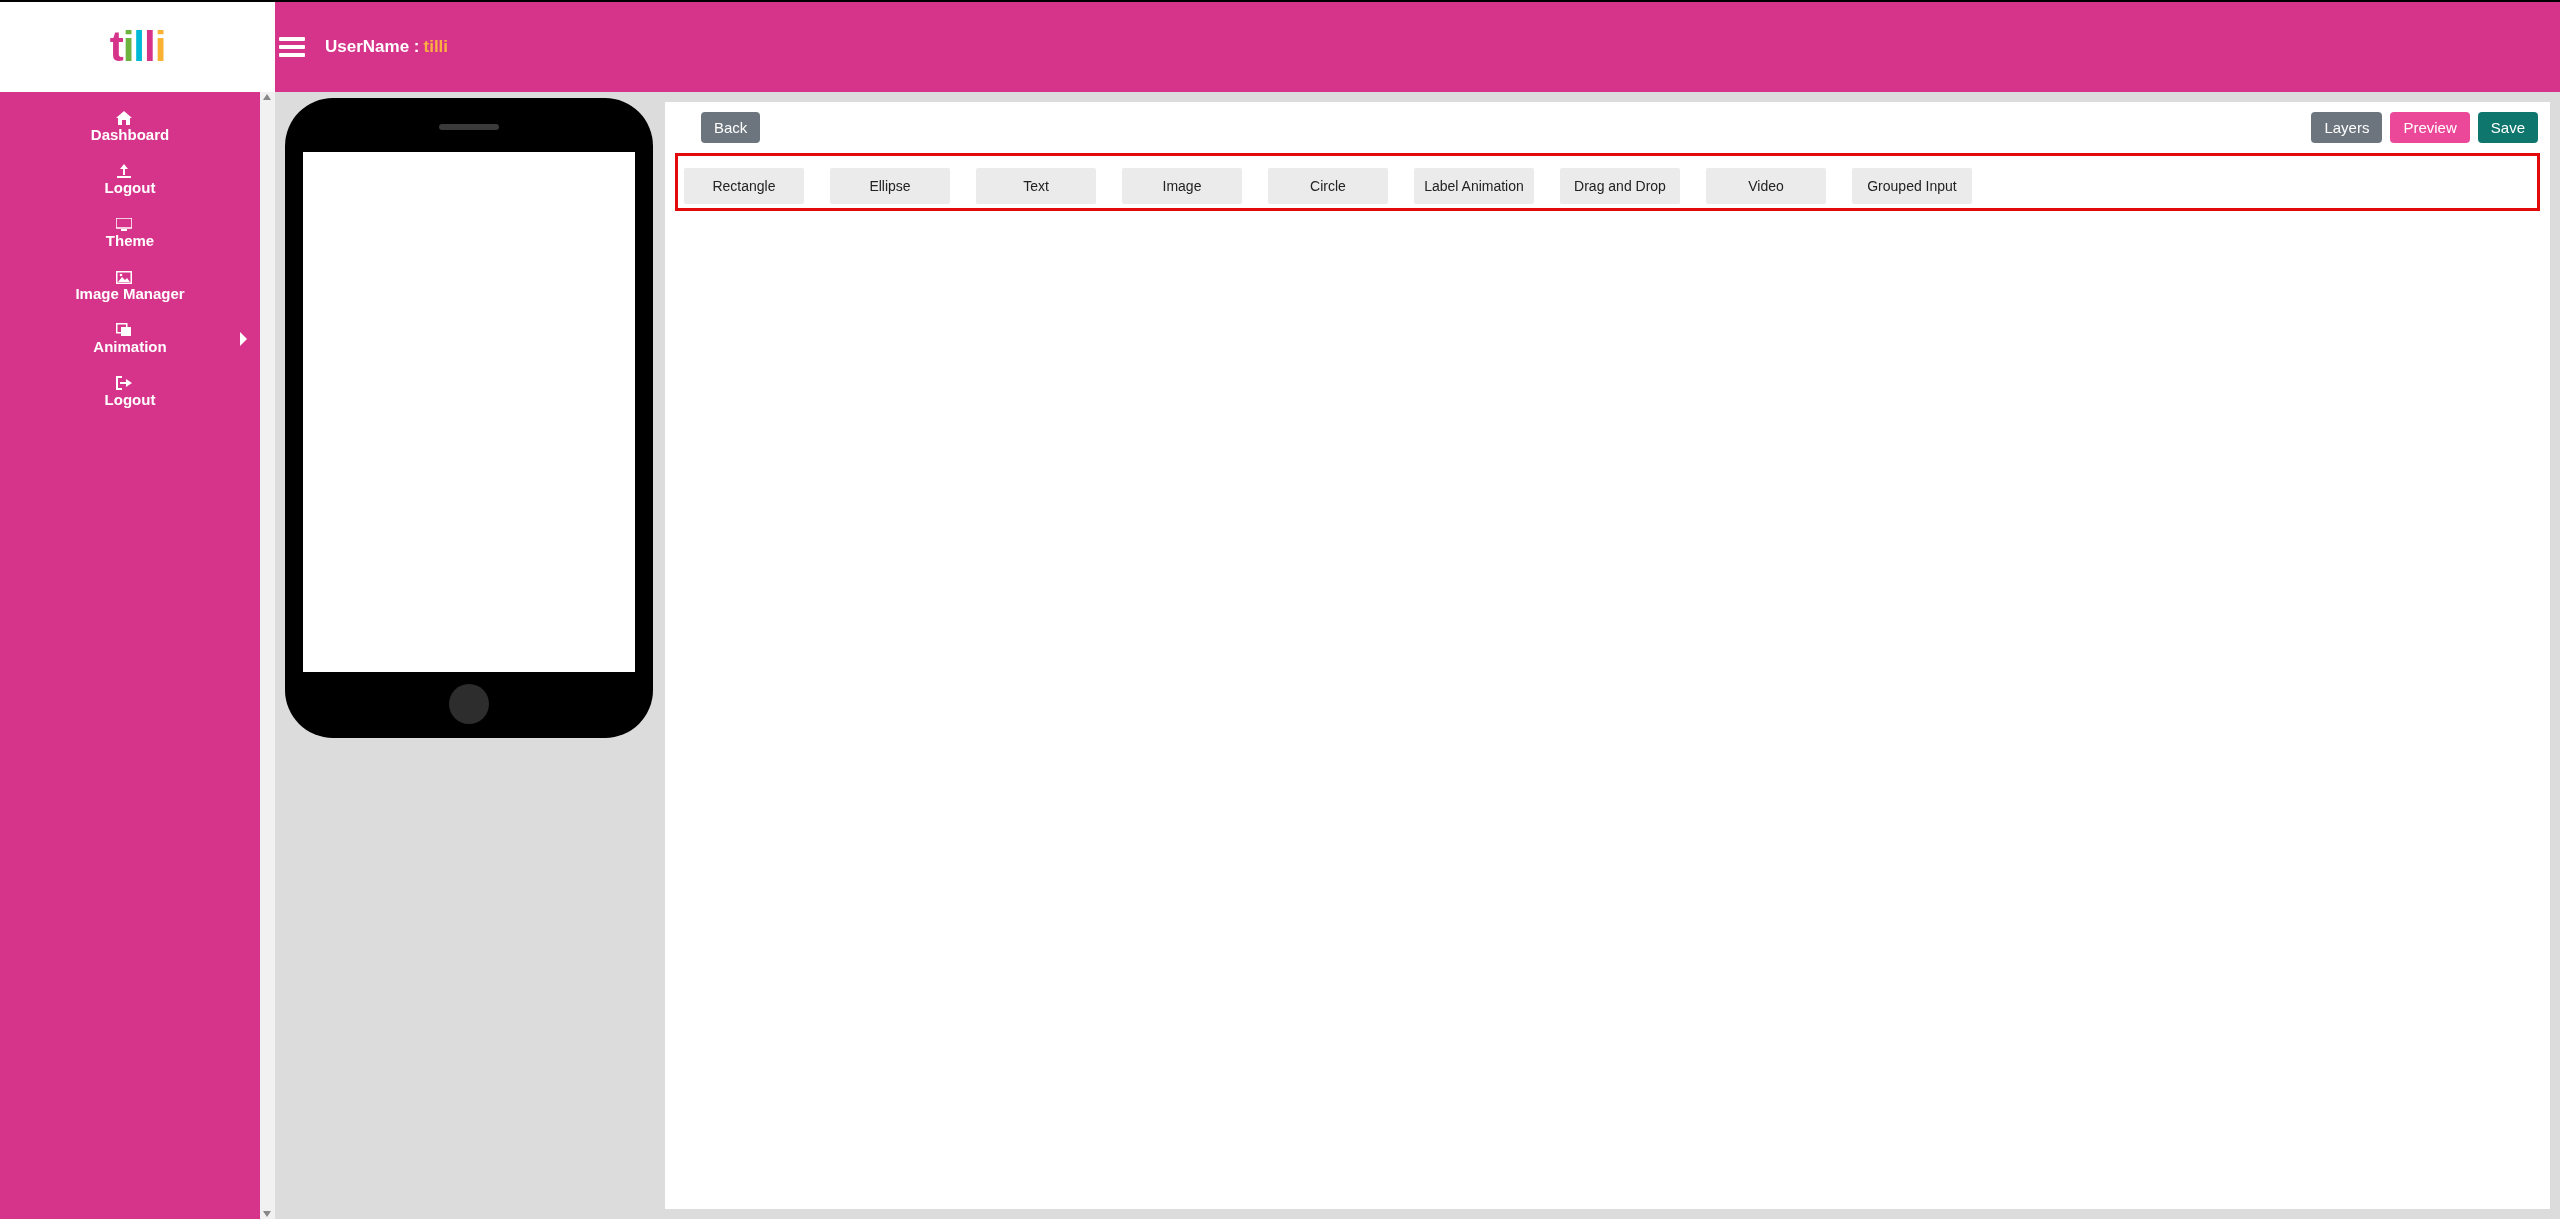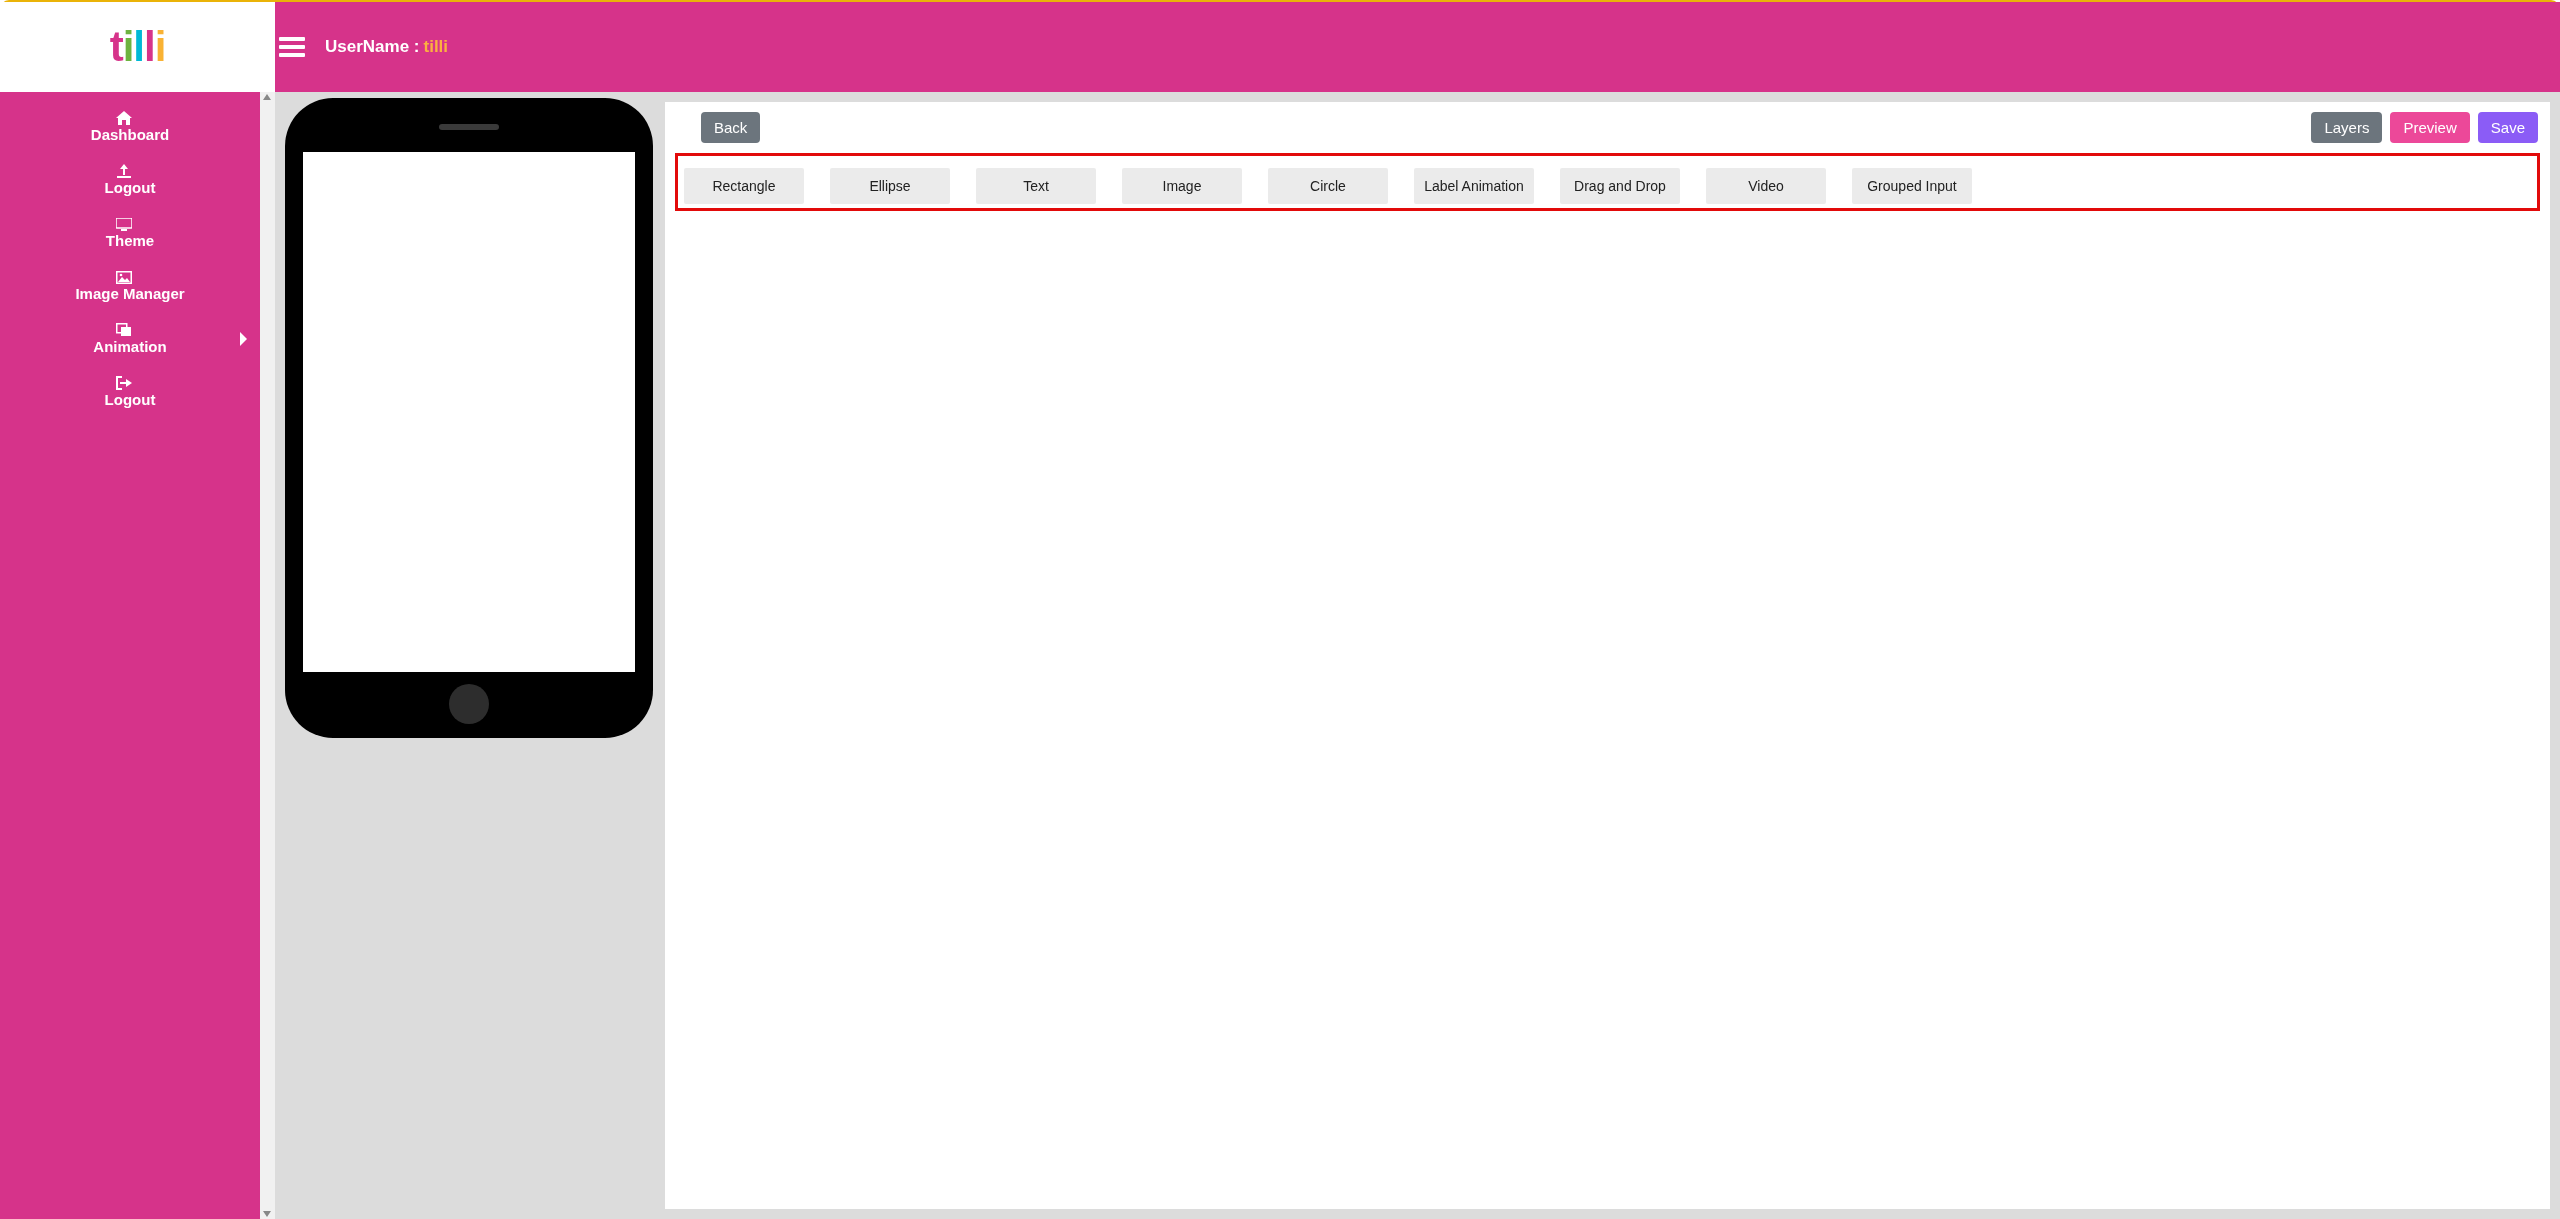--- a/index.html
+++ b/index.html
@@ -6,22 +6,21 @@
   html, body { width: 100%; height: 100%; font-family: Arial, Helvetica, sans-serif; }
   body { display: flex; flex-direction: column; background: #fff; }
 
   
   .layout {
     display: grid;
     grid-template-columns: 275px 1fr;
     grid-template-rows: 90px 1fr;
     width: 100%;
     height: 100vh;
-    border-top: 2px solid #eab308;
-    border-radius: 9px;
+    border-top: 2px solid #000000;
   }
   .logo-area {
     grid-column: 1; grid-row: 1;
     background: #fff;
     display: flex; align-items: center; justify-content: center;
   }
   .logo-text { font-size: 42px; font-weight: 900; letter-spacing: -1px; }
   .logo-t1 { color: #d6338a; }
   .logo-i1 { color: #6db33f; }
   .logo-l1 { color: #00b9d6; }
@@ -131,21 +130,21 @@
     display: flex; align-items: center;
     padding: 10px 12px;
     gap: 8px;
   }
   .btn {
     border: none; padding: 7px 13px; font-size: 15px; border-radius: 4px;
     cursor: pointer; color: #fff;
   }
   .btn-gray { background: #6c757d; margin-left: 24px; }
   .btn-green { background: #ec4899; }
-  .btn-blue { background: #8b5cf6; }
+  .btn-blue { background: #0f766e; }
   .spacer { flex: 1; }
 
   .tool-palette {
     margin: 0 10px 10px 10px;
     border: 3px solid #e20a0a;
     padding: 12px 6px 4px 6px;
     display: flex; flex-wrap: wrap;
     gap: 20px 26px;
   }
   .tool-btn {

